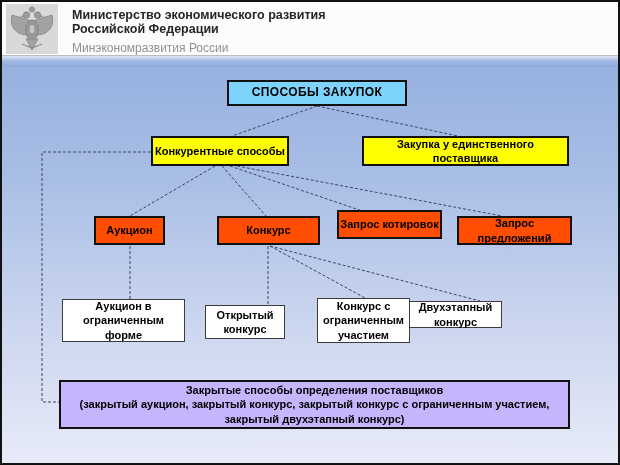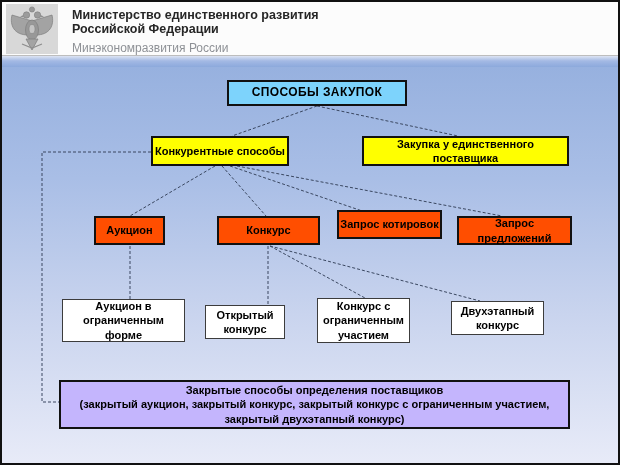--- a/index.html
+++ b/index.html
@@ -58,21 +58,21 @@
         <path d="M26,17 L6,11 C3.5,21 8,31 22,31 Z" fill="#a3a3a3" stroke="#7d7d7d" stroke-width="0.7"></path>
         <path d="M26,17 L46,11 C48.5,21 44,31 30,31 Z" fill="#a3a3a3" stroke="#7d7d7d" stroke-width="0.7"></path>
         <ellipse cx="26" cy="26" rx="6.5" ry="10" fill="#989898" stroke="#7d7d7d" stroke-width="0.7"></ellipse>
         <ellipse cx="26" cy="25" rx="3" ry="4.5" fill="#c4c4c4" stroke="#7d7d7d" stroke-width="0.5"></ellipse>
         <path d="M20,35 L32,35 L26,46 Z" fill="#a3a3a3" stroke="#7d7d7d" stroke-width="0.7"></path>
         <path d="M16,40 L26,44 L36,40" fill="none" stroke="#8d8d8d" stroke-width="1.2"></path>
       </svg>
     </div>
     <div class="header-text">
       <div class="title">
-        <span>Министерство единственного развития</span>
+        <span>Министерство экономического развития</span>
         <span>Российской Федерации</span>
       </div>
       <div class="subtitle">Минэкономразвития России</div>
     </div>
   </div>
 
   <div class="divider"></div>
   <div class="main"></div>
 
   <svg class="edges" viewBox="0 0 620 465" xmlns="http://www.w3.org/2000/svg">
@@ -120,21 +120,21 @@
     <span>форме</span>
   </div>
   <div class="node l4" style="left:203px;top:303px;width:80px;height:34px">
     <span>Открытый конкурс</span>
   </div>
   <div class="node l4" style="left:315px;top:296px;width:93px;height:45px">
     <span>Конкурс с</span>
     <span>ограниченным</span>
     <span>участием</span>
   </div>
-  <div class="node l4" style="left:449px;top:299px;width:93px;height:34px">
+  <div class="node l4" style="left:407px;top:299px;width:93px;height:27px">
     <span>Двухэтапный</span>
     <span>конкурс</span>
   </div>
 
   <div class="node closed" style="left:57px;top:378px;width:511px;height:49px">
     <span>Закрытые способы определения поставщиков</span>
     <span>(закрытый аукцион, закрытый конкурс, закрытый конкурс с ограниченным участием,</span>
     <span>закрытый двухэтапный конкурс)</span>
   </div>
 

